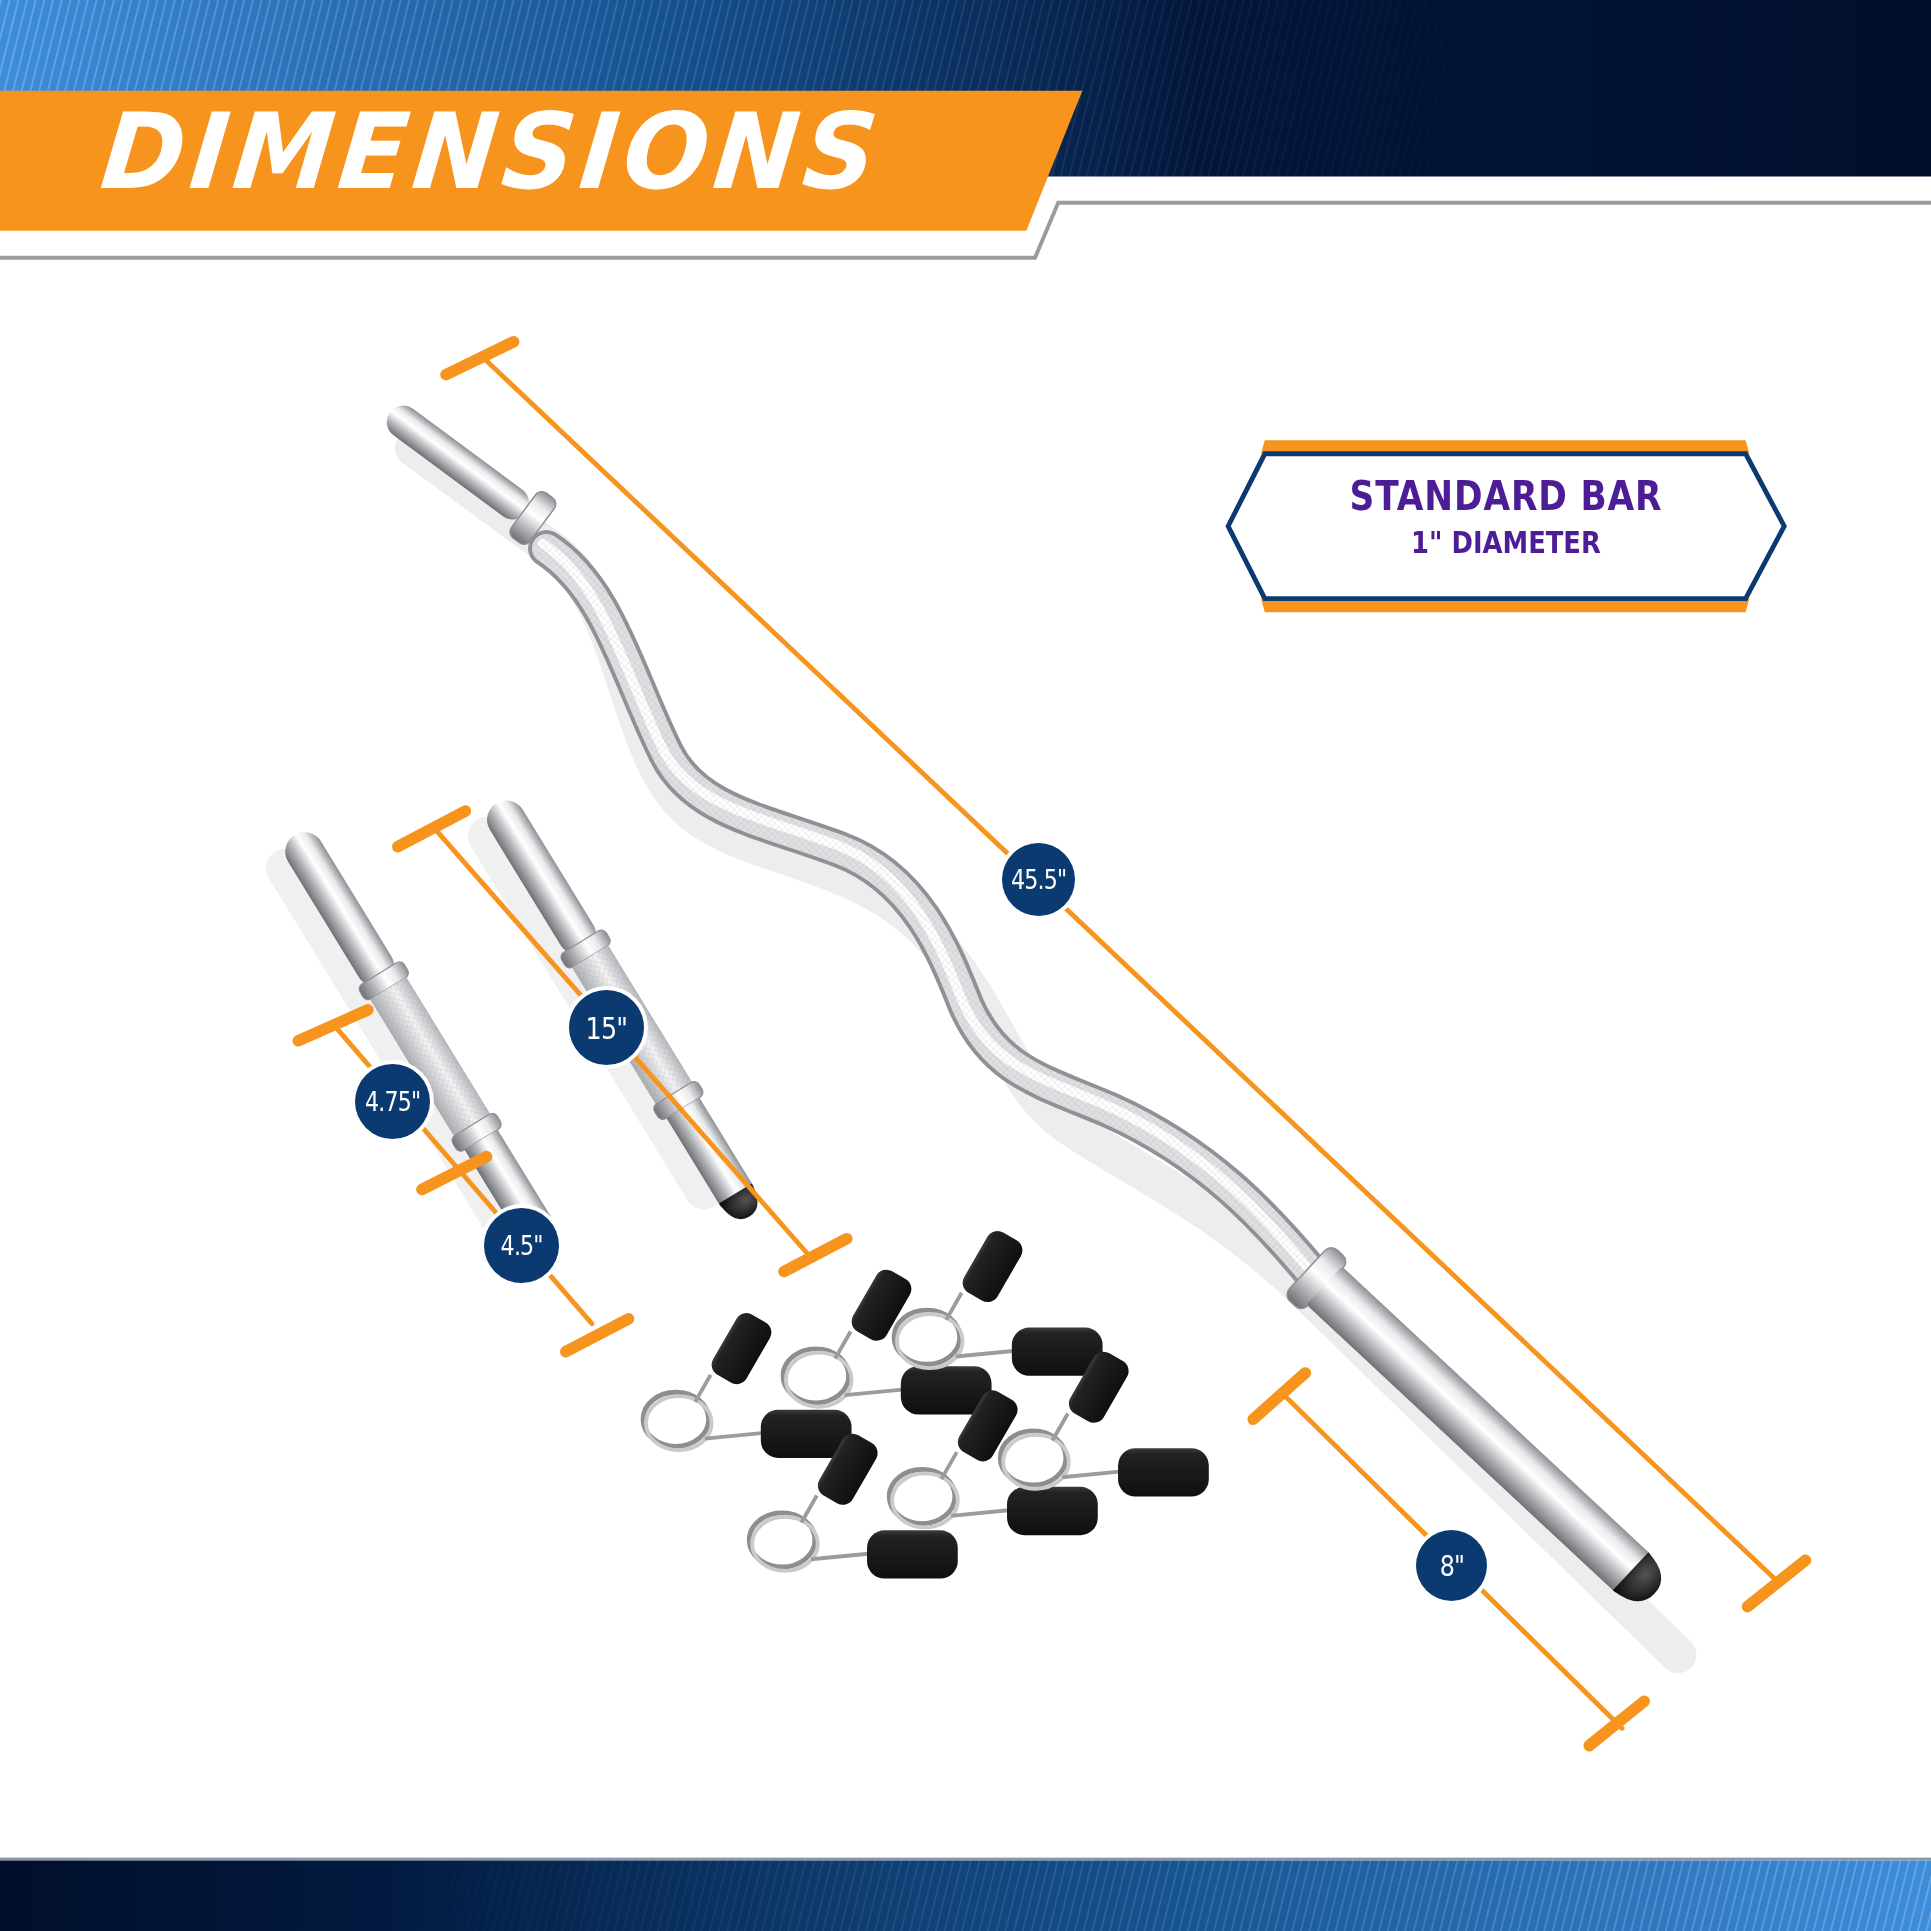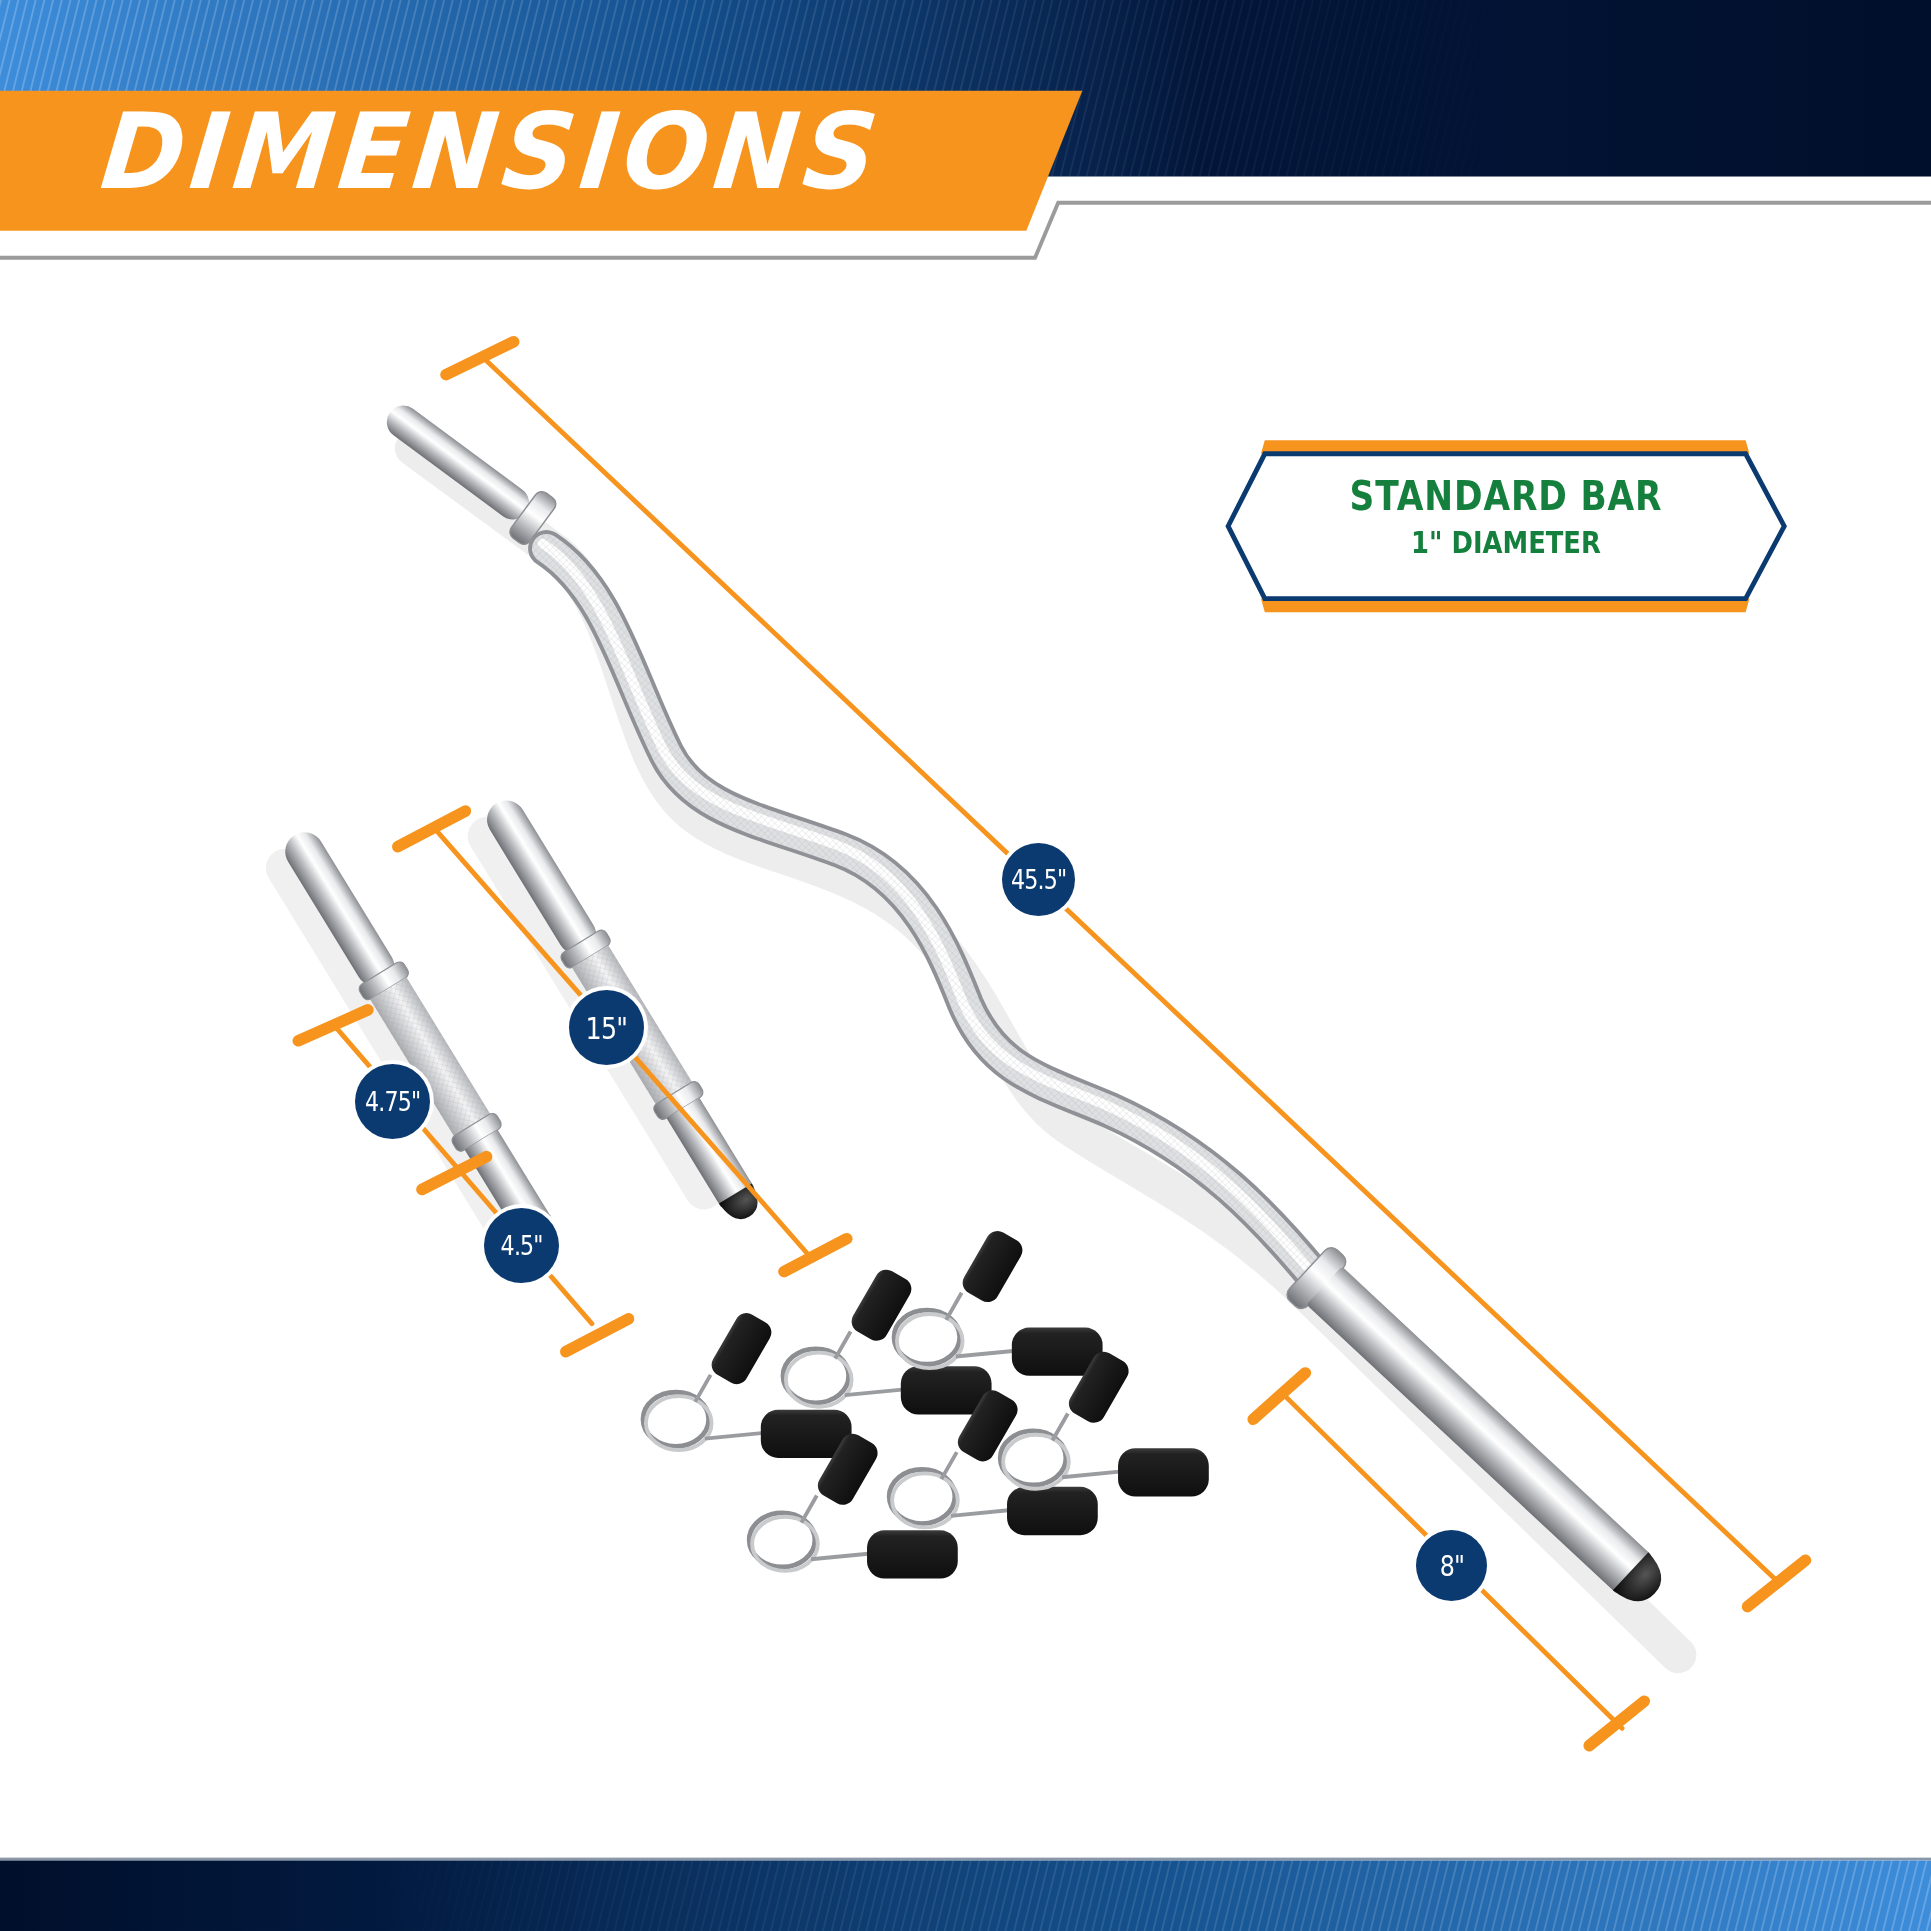--- a/index.html
+++ b/index.html
@@ -6,21 +6,21 @@
     body { width: 1931px; height: 1931px; position: relative; overflow: hidden; font-family: "DejaVu Sans", sans-serif; }
     .layer { position: absolute; left: 0; top: 0; width: 1931px; height: 1931px; }
     .title-text {
       position: absolute; left: 108px; top: 100px;
       font-family: "DejaVu Sans", sans-serif; font-weight: bold; font-style: italic;
       font-size: 100px; letter-spacing: 5.8px; color: #ffffff; line-height: 1;
       transform: skewX(-6deg) scaleY(1.05); transform-origin: left top;
     }
     .callout {
       position: absolute; left: 1226px; top: 473px; width: 560px; text-align: center;
-      color: #15803d; font-family: "DejaVu Sans", sans-serif; font-weight: bold;
+      color: #4c1d95; font-family: "DejaVu Sans", sans-serif; font-weight: bold;
     }
     .callout .line1 { font-size: 40px; letter-spacing: 1px; transform: scaleX(0.86); }
     .callout .line2 { font-size: 30px; margin-top: 5.8px; transform: scaleX(0.86); }
     .badge {
       position: absolute; border-radius: 50%; background: #0b3a70; color: #ffffff;
       display: flex; align-items: center; justify-content: center;
       font-family: "DejaVu Sans", sans-serif; font-size: 27px;
       box-shadow: 0 0 0 3.9px #ffffff;
     }
     .badge span { display: inline-block; transform: scaleX(0.82); letter-spacing: -1px; }

